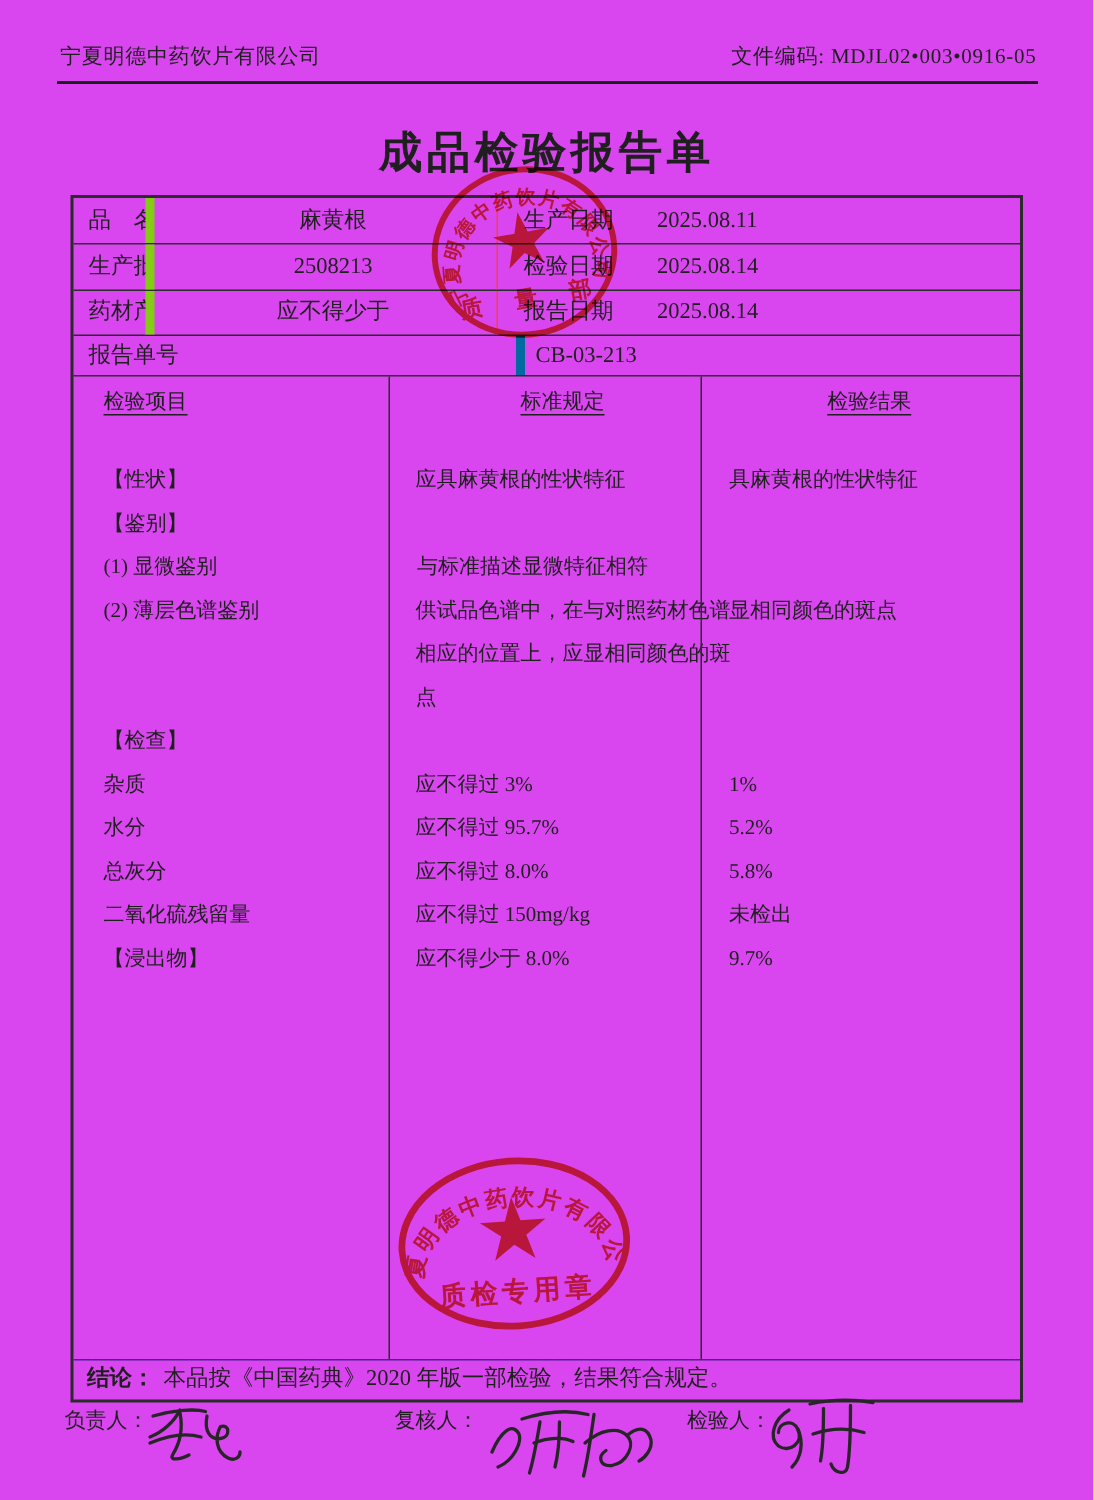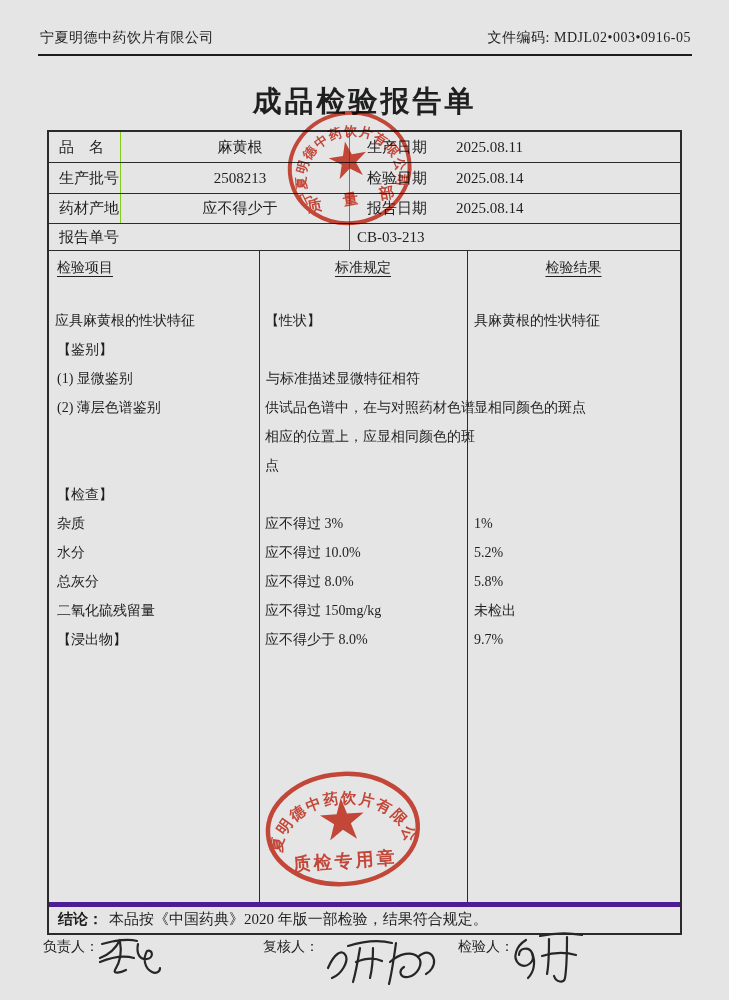--- a/index.html
+++ b/index.html
@@ -1,43 +1,43 @@
 <!DOCTYPE html>
 <html><head>
 <meta charset="utf-8">
 <style>
   html,body{margin:0;padding:0;background:#ffffff;}
   .page{
-    position:relative;width:729px;height:1000px;background:#e5e5e5;overflow:hidden;
+    position:relative;width:729px;height:1000px;background:#d946ef;overflow:hidden;
     font-family:"Liberation Serif","DejaVu Serif",serif;color:#1f1f1f;
   }
   
   .hdr-left{position:absolute;left:40px;top:29px;font-size:14px;letter-spacing:.5px;}
   .hdr-right{position:absolute;right:38px;top:29px;font-size:14px;letter-spacing:.5px;}
   .hdr-rule{position:absolute;left:38px;right:37px;top:54px;height:2px;background:#1d1d1d;}
   
   .title{position:absolute;left:0;right:0;top:70px;margin:12px;text-align:center;
     font-size:29px;font-weight:bold;letter-spacing:3px;}
   
   .rpt{position:absolute;left:47px;top:130px;width:635px;height:805px;
     border:2px solid #2b2b2b;box-sizing:border-box;background:transparent;}
   .irow{display:flex;border-bottom:1px solid #2b2b2b;box-sizing:border-box;}
   .irow .c{box-sizing:border-box;padding-left:10px;white-space:nowrap;overflow:hidden;}
-  .irow .c1{width:72px;border-right:1px solid #84cc16;}
+  .irow .c1{width:54px;border-right:6px solid #84cc16;}
   .irow .c2{width:229px;border-right:1px solid #ef4444;text-align:center;}
   .irow .c3{flex:1;display:flex;}
   .irow .lbl2{width:96px;padding-left:7px;box-sizing:border-box;}
   .irow .val2{flex:1;}
-  .irow .cr1{width:301px;border-right:1px solid #0369a1;}
+  .irow .cr1{width:301px;border-right:6px solid #0369a1;}
   .irow .cr2{flex:1;padding-left:7px;}
   .r31{height:31px;line-height:30px;font-size:15px;}
   .r30{height:30px;line-height:29px;font-size:15px;}
   .r27{height:27px;line-height:26px;font-size:15px;}
   
-  .main{position:relative;height:656px;box-sizing:border-box;border-bottom:5px solid #4c1d95;}
+  .main{position:relative;height:656px;box-sizing:border-box;border-bottom:1px solid #4c1d95;padding-left:12px;}
   .vline{position:absolute;top:0;bottom:0;width:1px;background:#2b2b2b;}
   .vl1{left:210px;} .vl2{left:418px;}
   .mhead{display:flex;height:55px;font-size:14px;}
   .mhead .h{box-sizing:border-box;padding-top:8px;}
   .mhead .h1{width:210px;padding-left:8px;text-align:left;}
   .mhead .h2{width:208px;text-align:center;}
   .mhead .h3{flex:1;text-align:center;}
   .u{text-decoration:underline;text-underline-offset:4px;}
   .lrow{display:flex;height:29px;line-height:29px;font-size:14px;}
   .lrow .b{box-sizing:border-box;white-space:nowrap;overflow:visible;}
@@ -108,22 +108,22 @@
       <div class="vline vl1"></div>
       <div class="vline vl2"></div>
 
       <div class="mhead">
         <div class="h h1"><span class="u">检验项目</span></div>
         <div class="h h2"><span class="u">标准规定</span></div>
         <div class="h h3"><span class="u">检验结果</span></div>
       </div>
 
       <div class="lrow">
+        <div class="b b1">【性状】</div>
         <div class="b b2">应具麻黄根的性状特征</div>
-        <div class="b b1">【性状】</div>
         <div class="b b3">具麻黄根的性状特征</div>
       </div>
       <div class="lrow">
         <div class="b b1">【鉴别】</div>
         <div class="b b2"></div>
         <div class="b b3"></div>
       </div>
       <div class="lrow">
         <div class="b b1">(1) 显微鉴别</div>
         <div class="b b3">与标准描述显微特征相符</div>
@@ -148,21 +148,21 @@
         <div class="b b2"></div>
         <div class="b b3"></div>
       </div>
       <div class="lrow">
         <div class="b b1">杂质</div>
         <div class="b b2">应不得过 3%</div>
         <div class="b b3">1%</div>
       </div>
       <div class="lrow">
         <div class="b b1">水分</div>
-        <div class="b b2">应不得过 10.0%</div>
+        <div class="b b2">应不得过 95.7%</div>
         <div class="b b3">5.2%</div>
       </div>
       <div class="lrow">
         <div class="b b1">总灰分</div>
         <div class="b b2">应不得过 8.0%</div>
         <div class="b b3">5.8%</div>
       </div>
       <div class="lrow">
         <div class="b b1">二氧化硫残留量</div>
         <div class="b b2">应不得过 150mg/kg</div>

